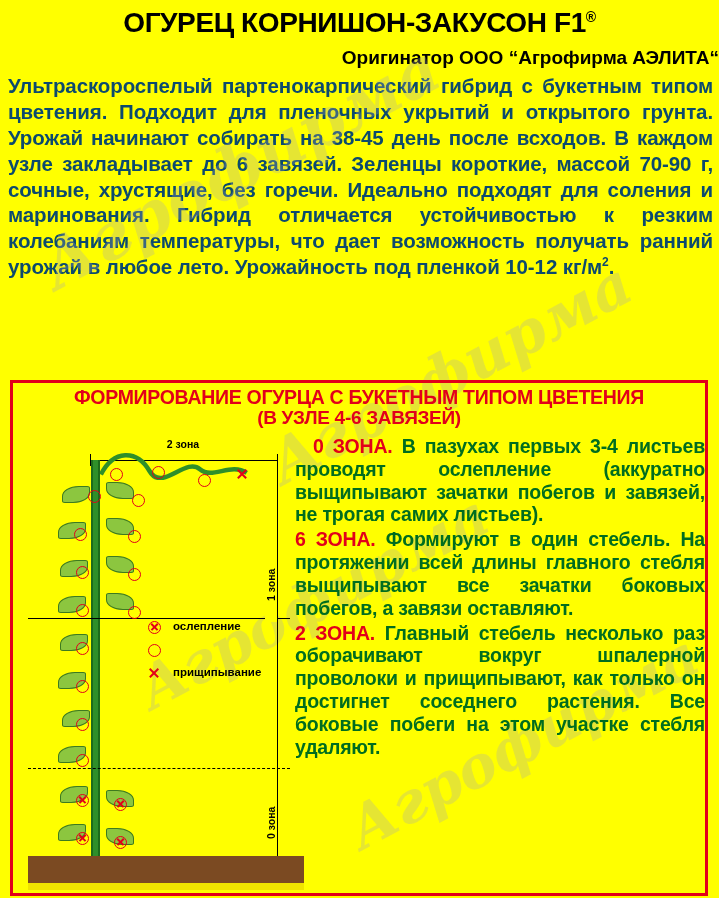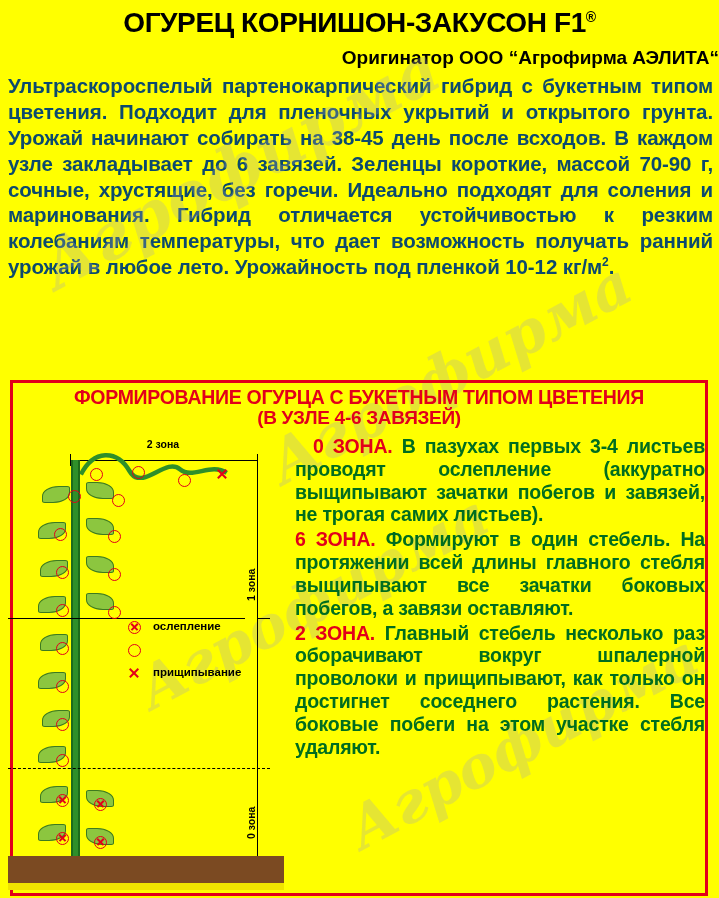--- a/index.html
+++ b/index.html
@@ -81,21 +81,21 @@
     text-align:justify;
     margin:0 0 2px 0;
     letter-spacing:-0.2px;
   }
   .zone-p .zlabel{color:#e2001a;}
   .zone-p.indent{text-indent:18px;}
 
   
   .diagram{
     position:absolute;
-    left:8px;top:430px;
+    left:28px;top:430px;
     width:276px;height:452px;padding-left:40px;
   }
   .soil{
     position:absolute;
     left:0;bottom:6px;
     width:276px;height:28px;
     background:#7b4a22;
   }
   .soil-under{
     position:absolute;

